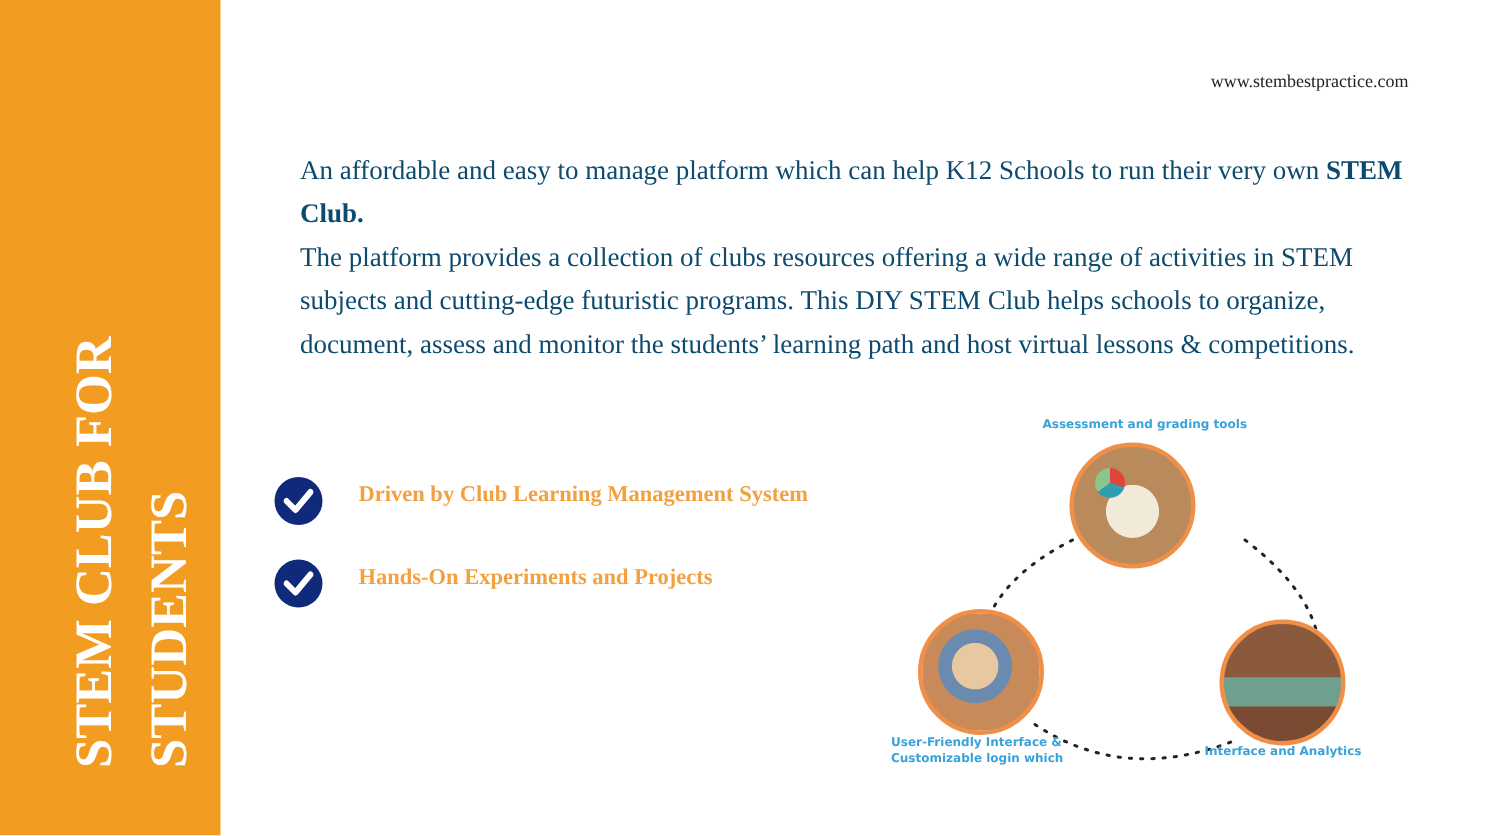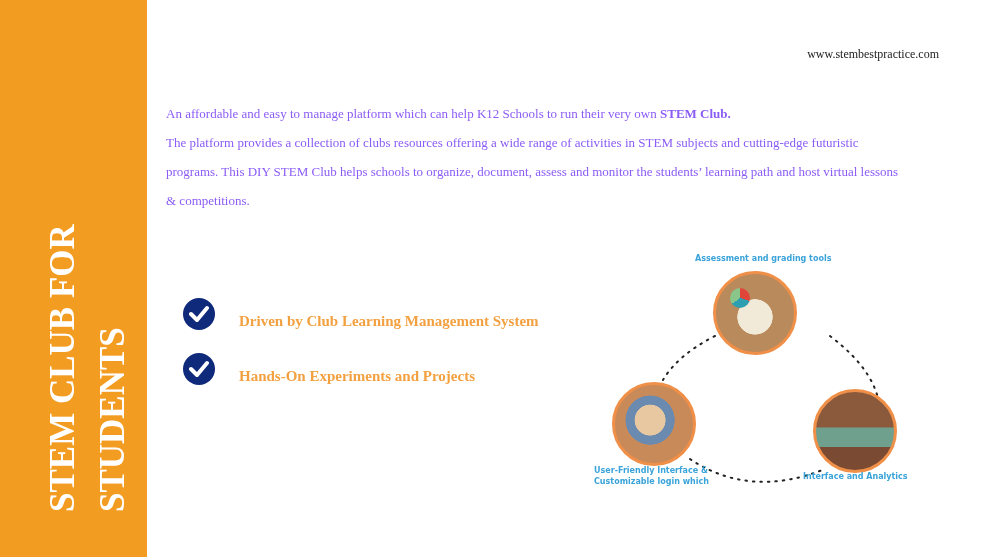--- a/index.html
+++ b/index.html
@@ -18,37 +18,37 @@
     transform: rotate(-90deg);
     color: #ffffff; font-weight: bold;
     font-size: 35px; line-height: 50px;
     white-space: nowrap; width: 300px;
   }
   .website {
     position: absolute; right: 54px; top: 47px;
     font-size: 12px; color: #222; font-family: Liberation Serif, serif;
   }
   .intro {
-    position: absolute; left: 166px; top: 99px; width: 740px;
-    font-size: 13px; line-height: 29px; color: #8b5cf6;
+    position: absolute; left: 200px; top: 99px; width: 740px;
+    font-size: 18px; line-height: 29px; color: #0c4a6e;
   }
   .intro b { font-weight: bold; }
   .features { position: absolute; left: 183px; top: 297px; }
   .feature {
-    display: flex; align-items: flex-end; height: 33px; margin-bottom: 22px;
+    display: flex; align-items: center; height: 33px; margin-bottom: 22px; margin-top: 20px;
   }
   .check {
     width: 32px; height: 32px; border-radius: 50%;
     background: #0f2a7a; display: flex; align-items: center; justify-content: center;
     margin-right: 24px;
   }
   .feature-label {
     color: #f3a040; font-weight: bold; font-size: 15px; margin-top: -6px;
   }
-  .diagram { position: absolute; left: 580px; top: 244px; width: 350px; height: 250px; }
+  .diagram { position: absolute; left: 580px; top: 268px; width: 350px; height: 250px; }
   .node {
     position: absolute; width: 78px; height: 78px; border-radius: 50%;
     border: 3px solid #ef8f48; overflow: hidden;
   }
   .dlabel {
     position: absolute; font-family: "DejaVu Sans", sans-serif; font-weight: bold;
     font-size: 8px; color: #3aa3d9; white-space: nowrap; line-height: 11px;
   }
 </style>
 </head>

